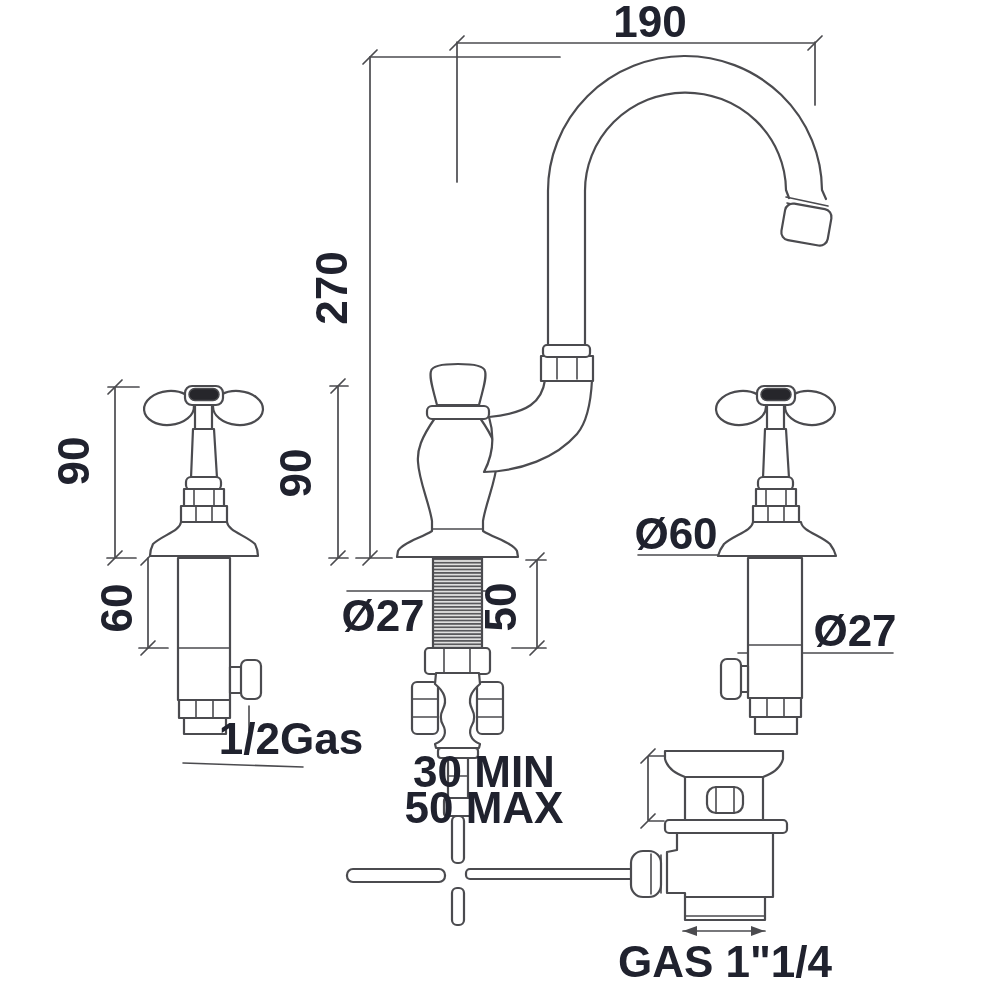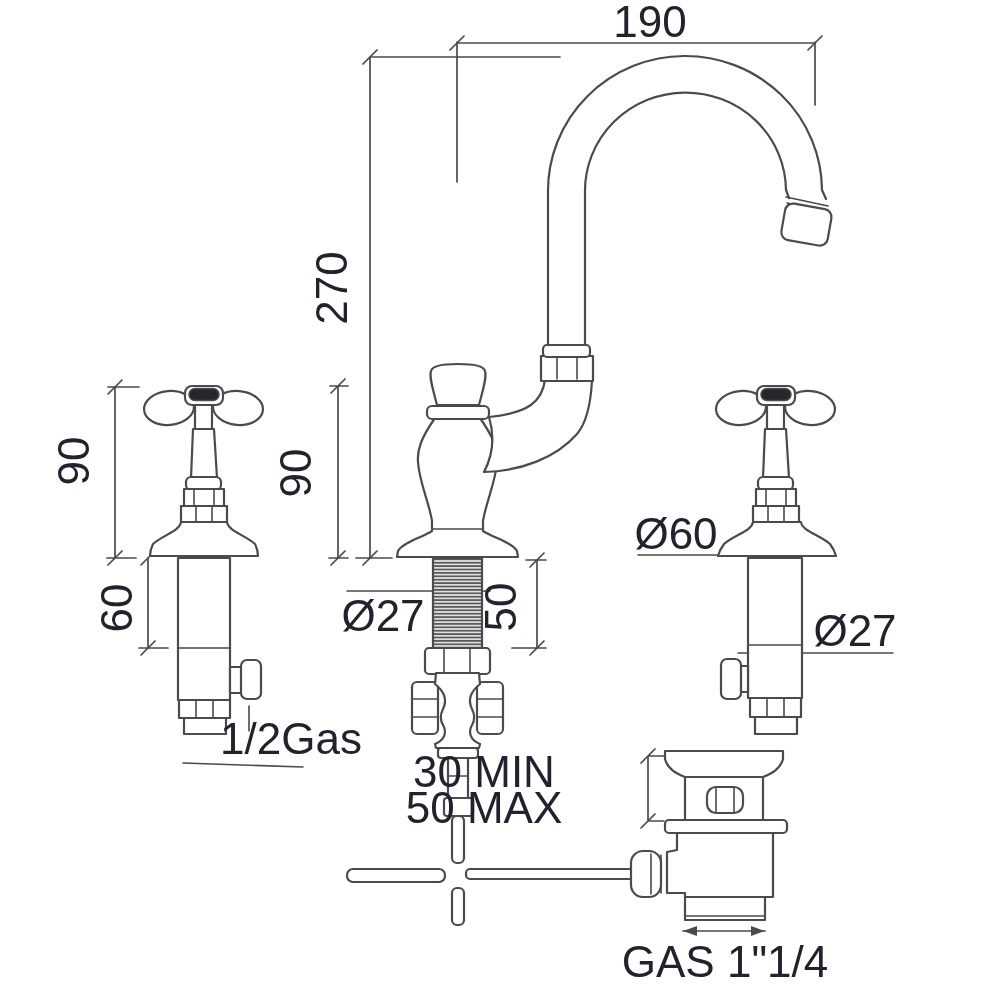--- a/index.html
+++ b/index.html
@@ -1,17 +1,17 @@
 <!DOCTYPE html>
 <html style="--background: #ffffff; --line: #4b4b4f; --text: #20222e; --cap: #26262b; --thread_bg: #e0e0e0; --thread_line: #47474b;"><head>
 <meta charset="utf-8">
 <style>
   html,body{margin:0;padding:0;background:#fff;}
   .sheet{position:relative;width:1000px;height:1000px;background:var(--background,#ffffff);
-         font-family:"Liberation Sans",sans-serif;overflow:hidden;}
+         font-family:"Liberation Sans",sans-serif;overflow:hidden;font-weight:bold;}
   svg{display:block;}
   .shape{fill:#ffffff;stroke:var(--line,#4b4b4f);stroke-width:2.2;stroke-linejoin:round;}
   .ln{fill:none;stroke:var(--line,#4b4b4f);stroke-width:2.2;stroke-linecap:round;stroke-linejoin:round;}
   .thin{fill:none;stroke:var(--line,#4b4b4f);stroke-width:1.6;stroke-linecap:round;}
   .dim{fill:none;stroke:var(--line,#4b4b4f);stroke-width:1.7;stroke-linecap:round;}
   .dark{fill:var(--cap,#26262b);stroke:var(--line,#4b4b4f);stroke-width:1.5;}
   .arrowhead{fill:var(--line,#4b4b4f);stroke:none;}
   text.lbl{fill:var(--text,#20222e);font-family:"Liberation Sans",sans-serif;
            font-size:44px;text-anchor:middle;}
   .s40{font-size:40px;} .s42{font-size:42px;} .s46{font-size:46px;}

